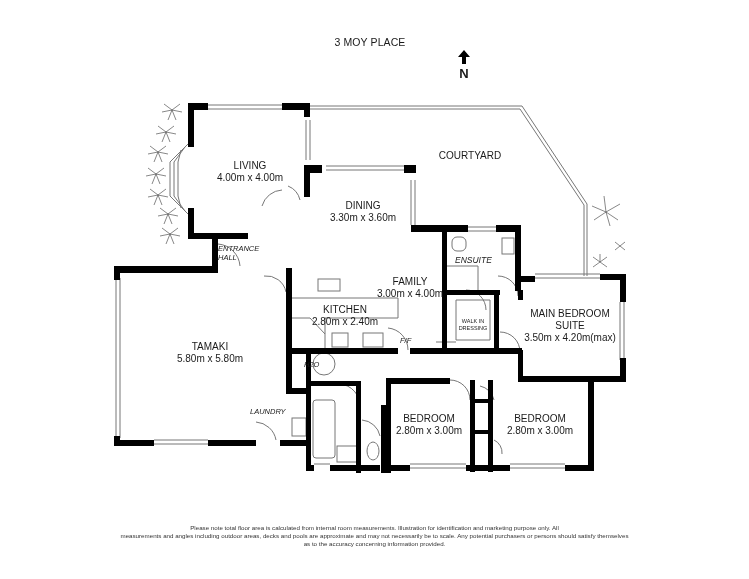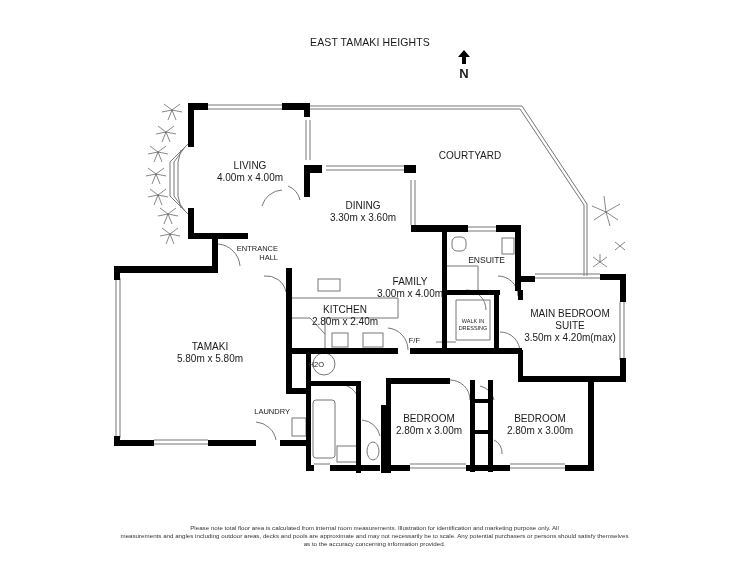--- a/index.html
+++ b/index.html
@@ -4,30 +4,30 @@
 <style>
   html, body { margin:0; padding:0; background:#ffffff; }
   body { width:749px; height:579px; position:relative; overflow:hidden;
          font-family: "Liberation Sans", "DejaVu Sans", sans-serif; color:#1a1a1a; }
   .address { position:absolute; left:300px; top:35px; width:140px; text-align:center;
              font-size:10.5px; line-height:15px; letter-spacing:0.1px; }
   .north { position:absolute; left:456px; top:50px; width:16px; text-align:center; }
   .north .n { font-size:13px; font-weight:bold; display:block; margin-top:-2px; }
   svg.plan { position:absolute; left:0; top:0; }
   .room-label { position:absolute; text-align:center; font-size:10px; line-height:12px; white-space:nowrap; }
-  .small-label { position:absolute; text-align:right; font-size:7.5px; line-height:9px; white-space:nowrap; }
+  .small-label { position:absolute; text-align:left; font-size:7.5px; line-height:9px; white-space:nowrap;font-style:italic; }
   .tiny-label { position:absolute; text-align:center; font-size:5.5px; line-height:7px; white-space:nowrap; }
   .disclaimer { position:absolute; left:100px; top:524px; width:549px; text-align:center;
                 font-size:6.2px; line-height:8.2px; color:#333; }
 </style>
 </head>
 <body>
 
 <div class="address">
-  <div>EAST TAMAKI HEIGHTS</div>
+  <div>3 MOY PLACE</div>
 </div>
 <div class="north">
   <svg width="16" height="14" viewBox="0 0 16 14">
     <polygon points="8,0 14,7 10,7 10,14 6,14 6,7 2,7" fill="#000"></polygon>
   </svg>
   <span class="n">N</span>
 </div>
 
 <svg class="plan" width="749" height="579" viewBox="0 0 749 579">
   <g fill="none" stroke="#777" stroke-width="1">

